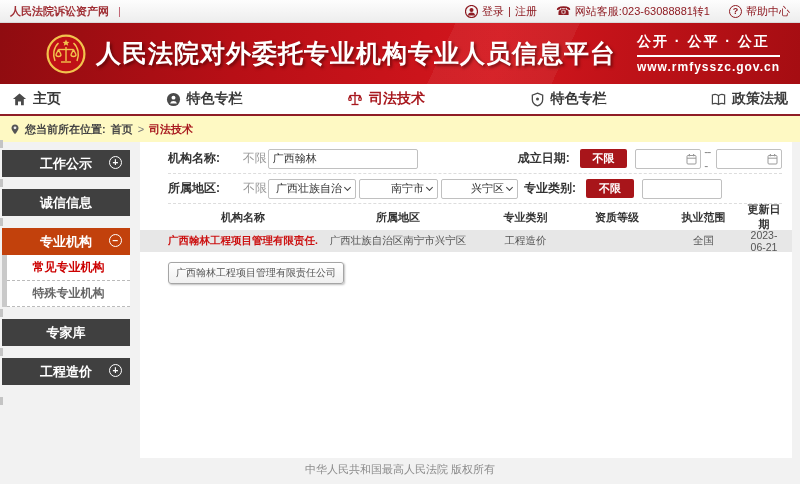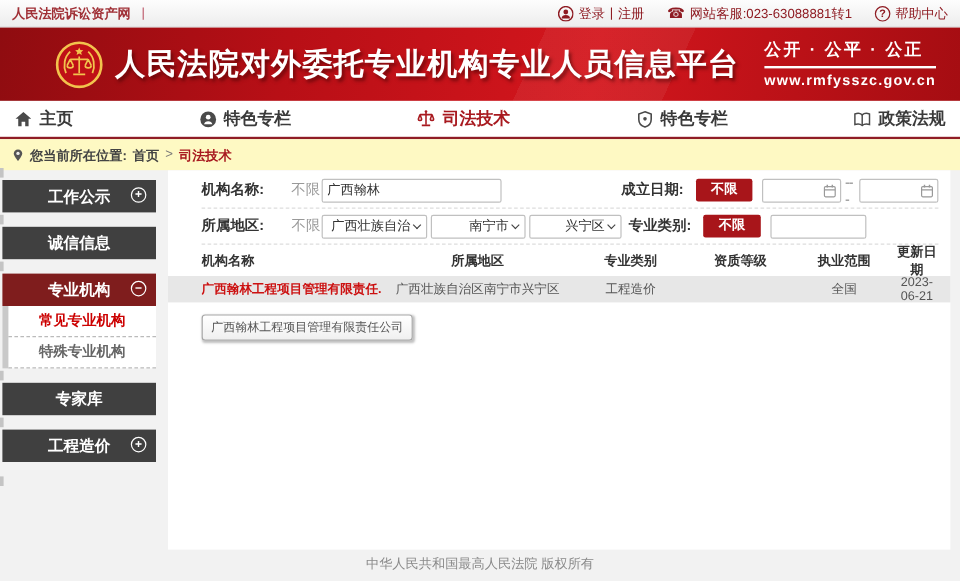--- a/index.html
+++ b/index.html
@@ -46,21 +46,21 @@
   .crumb .sep { color:#777; font-weight:normal; }
 
   
   .main { position:relative; height:342px; background:#f2f2f2; }
 
   
   .sidebar { position:absolute; left:0; top:8px; width:130px; }
   .side-item { position:relative; margin:0 0 12px 2px; height:27px; background:#404040; color:#fff;
     font-size:13px; font-weight:bold; display:flex; align-items:center; justify-content:center; cursor:pointer; }
   .side-item::before { content:""; position:absolute; left:-2px; top:-10px; width:3px; height:8px; background:#c4c4c4; }
-  .side-item.red { background:#7f1d1d; }
+  .side-item.red { background:#c2410c; }
   .tgl { position:absolute; right:8px; top:6px; width:13px; height:13px; border:1px solid #fff;
     border-radius:50%; font-size:10px; line-height:12px; text-align:center; font-weight:bold; }
   .submenu { margin:-12px 0 12px 2px; background:#fff; border-left:5px solid #c9c9c9; }
   .submenu-item { height:26px; line-height:25px; text-align:center; font-size:12px; font-weight:bold;
     color:#666; border-bottom:1px dashed #bbb; cursor:pointer; }
   .submenu-item.active { color:#c00; }
   .side-end { margin-left:0; width:3px; height:8px; background:#c4c4c4; }
 
   
   .panel { position:absolute; left:140px; top:0; width:652px; height:316px; background:#fff; }
@@ -85,21 +85,21 @@
     transform:rotate(45deg); margin:-3px 1px 0 3px; }
   .btn-row { height:28px; display:flex; align-items:center; justify-content:center; gap:22px; margin-right:30px; }
   .gray-btn { background:#e7e7e7; border:1px solid #d8d8d8; font:bold 11px "Liberation Sans","DejaVu Sans",sans-serif;
     color:#333; padding:3px 9px; letter-spacing:2px; cursor:pointer; }
 
   
   .tbl-head { display:flex; align-items:center; height:26px; padding:0 10px 0 28px;
     font-size:11px; font-weight:bold; color:#333; }
   .tbl-row { display:flex; align-items:center; height:22px; padding:0 10px 0 28px;
     background:#e7e7e7; font-size:10.5px; color:#555; cursor:pointer; }
-  .c1 { width:150px; text-align:left; white-space:nowrap; overflow:hidden; }
+  .c1 { width:150px; text-align:center; white-space:nowrap; overflow:hidden; }
   .c2 { width:160px; text-align:center; } .c3 { width:95px; text-align:center; }
   .c4 { width:88px; text-align:center; } .c5 { width:85px; text-align:center; }
   .c6 { flex:1; text-align:center; }
   .red-link { color:#cc1111; font-weight:bold; }
   .tooltip { display:inline-block; margin:10px 0 0 28px; border:1px solid #a5a5a5; border-radius:3px;
     background:linear-gradient(#ffffff,#f0f0f0); box-shadow:1px 1px 2px rgba(0,0,0,.25);
     font-size:10px; color:#555; padding:3px 7px; }
 
   .footer { position:absolute; left:0; bottom:7px; width:100%; text-align:center;
     font-size:11px; color:#8a8a8a; }

